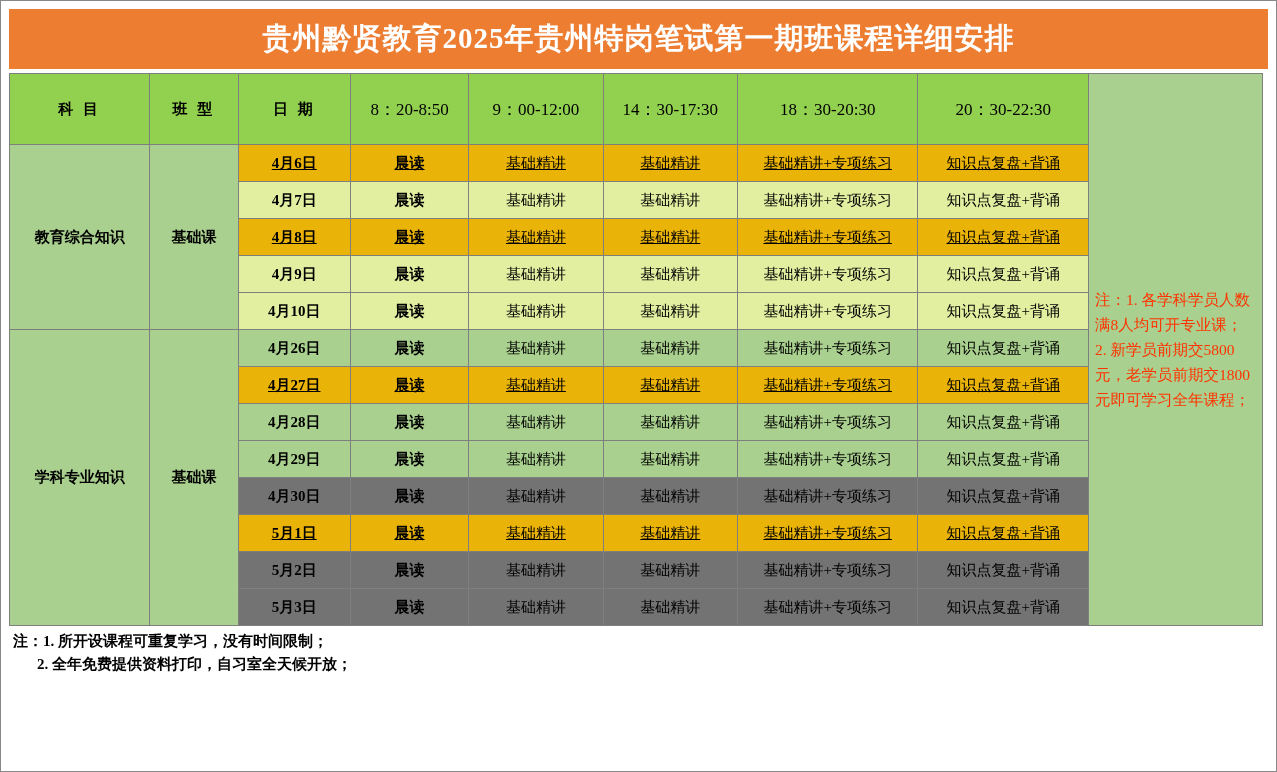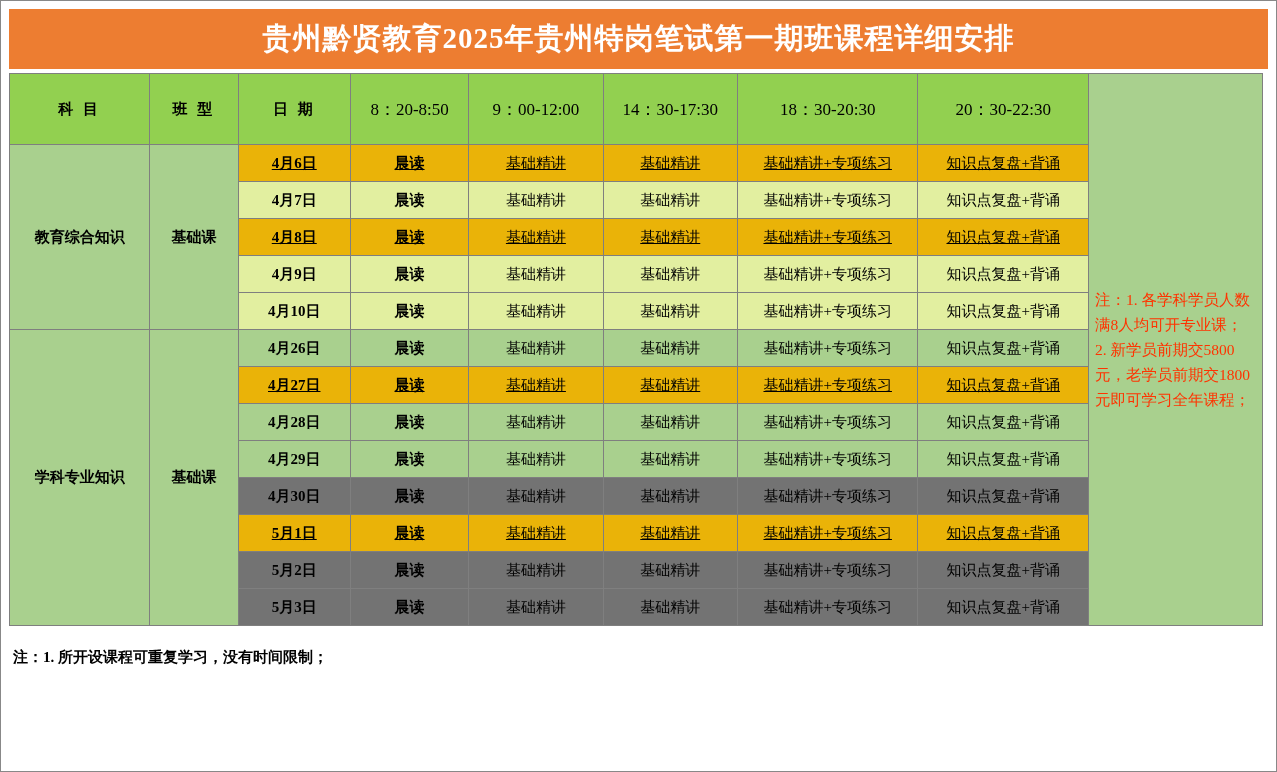--- a/index.html
+++ b/index.html
@@ -100,21 +100,21 @@
     font-weight: bold;
     font-size: 19px;
   }
   .c-blue { background: #eab308; text-decoration: underline; }
   .c-yellow { background: #E2EFA0; }
   .c-green { background: #A9D08E; }
   .c-lime { background: #737373; margin-left: 20px; }
   .date-cell { font-weight: bold; font-size: 17px; }
   .bold-cell { font-weight: bold; }
   .footer {
-    margin: 20px 8px 0 12px;
+    margin: 4px 8px 0 12px;
     font-family: "Liberation Serif", serif;
     font-size: 15px;
     color: #000000;
     font-weight: bold;
     line-height: 1.55;
   }
   .footer div { white-space: pre; }
   .footer .indent { padding-left: 24px; }
   .footer .url { padding-left: 36px; }
 </style>
@@ -263,15 +263,16 @@
       </table>
     </div>
     <div class="note-zone">
       <div class="note-text">注：1. 各学科学员人数满8人均可开专业课；
 2. 新学员前期交5800元，老学员前期交1800元即可学习全年课程；</div>
     </div>
   </div>
 
   <div class="footer">
     <div>注：1. 所开设课程可重复学习，没有时间限制；</div>
+    <div class="indent">2. 全年免费提供资料打印，自习室全天候开放；</div>
   </div>
 
 </div>
 
 </body></html>

